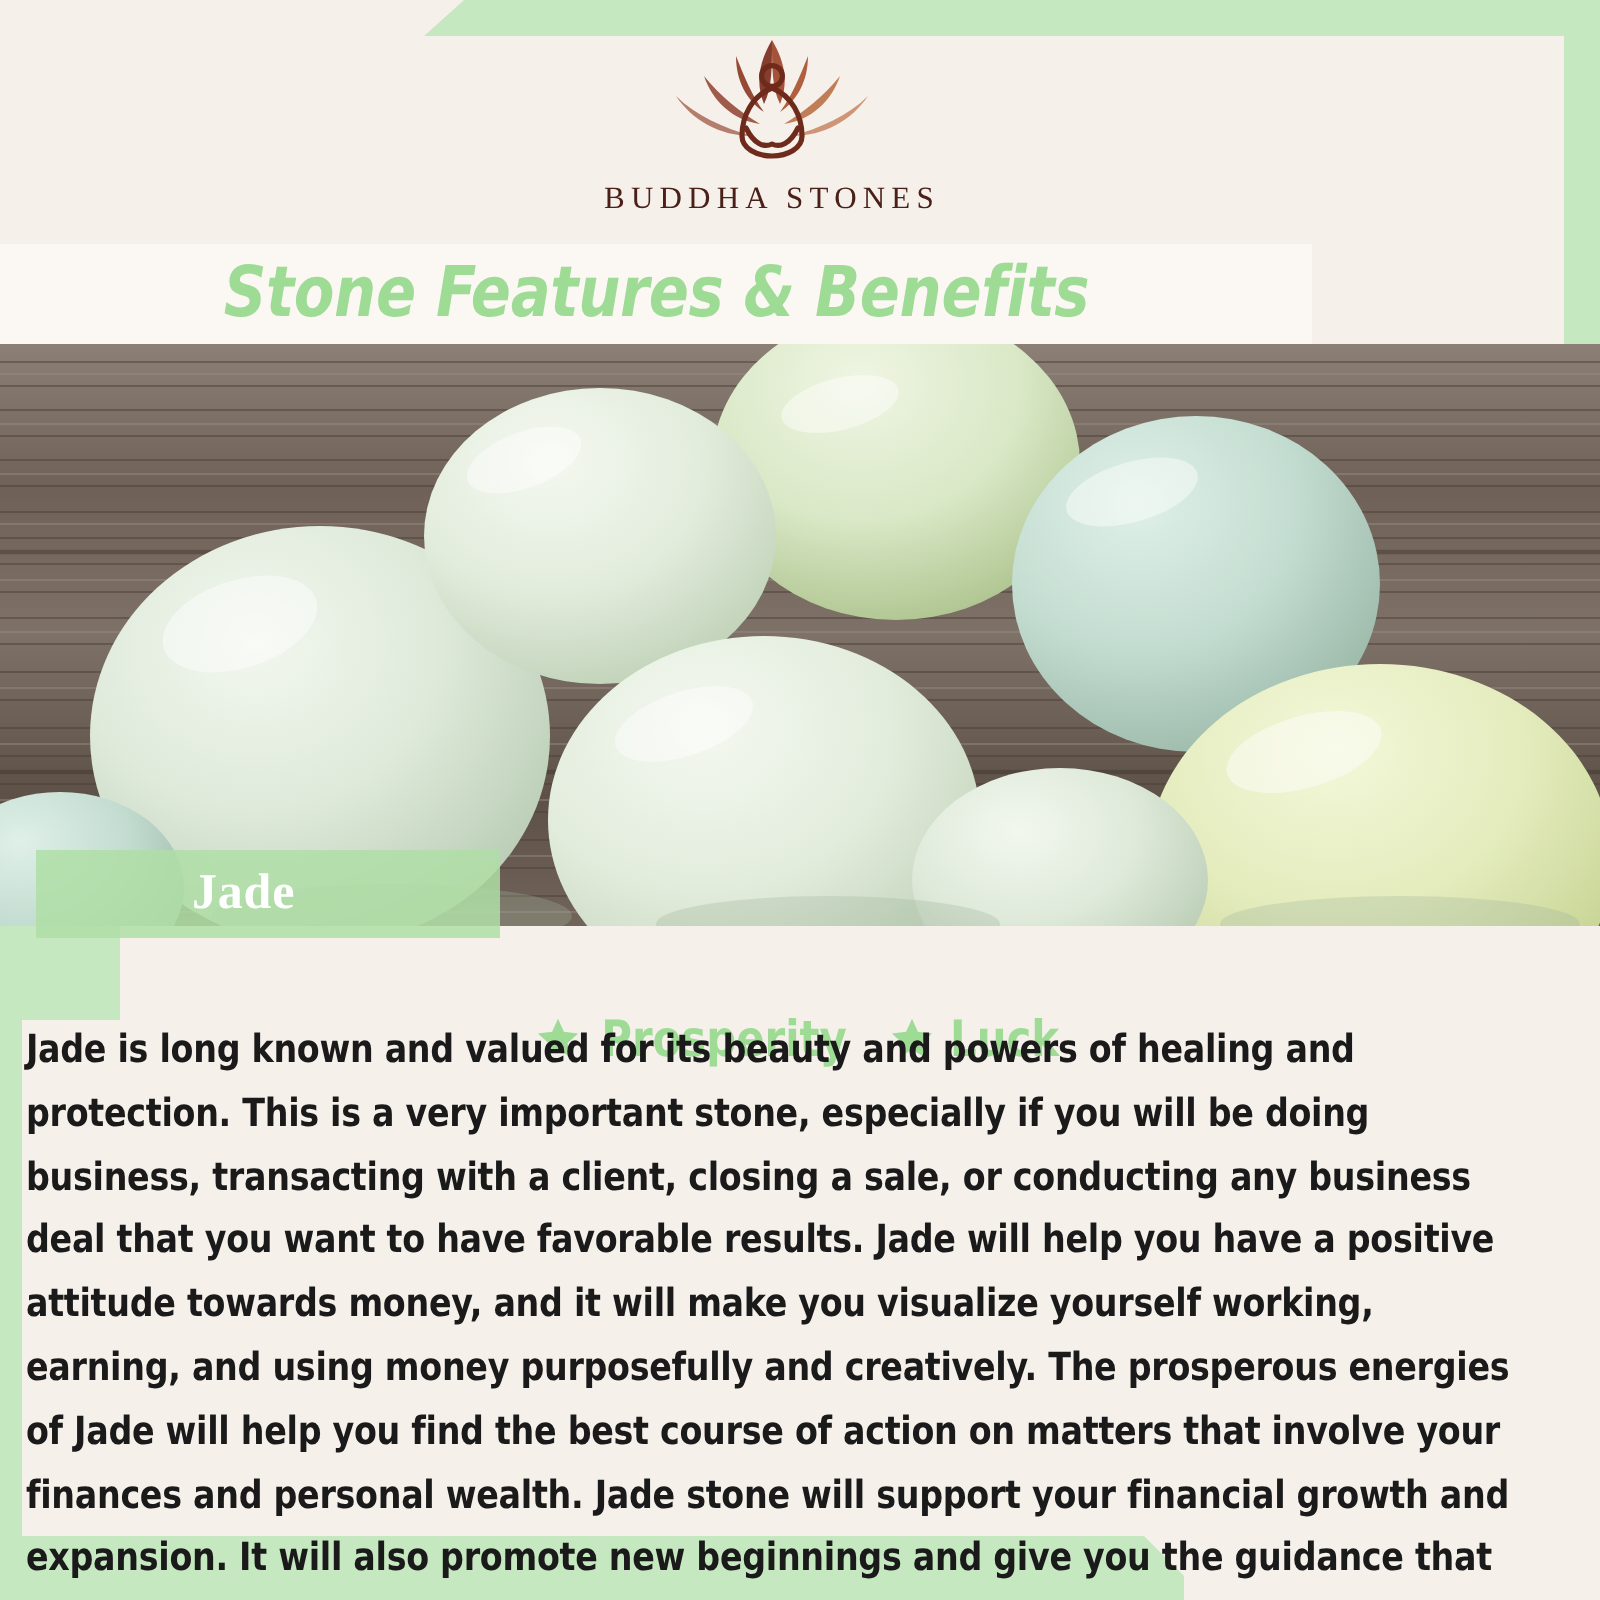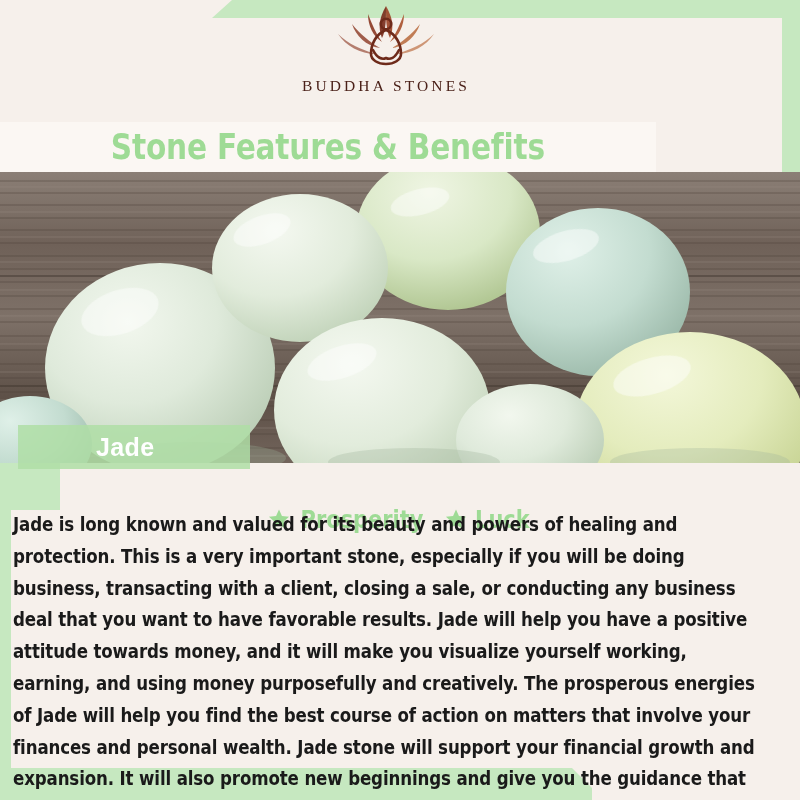--- a/index.html
+++ b/index.html
@@ -41,38 +41,39 @@
   }
   #deco-bottom-band{
     bottom:0;left:0;width:592px;height:32px;
     clip-path:polygon(0 0,572px 0,100% 20px,100% 100%,0 100%);
   }
 
   
   #header{
     position:absolute;top:0;left:0;width:772px;height:122px;
     display:flex;flex-direction:column;
-    align-items:center;
+    align-items:center;justify-content:center;
     z-index:6;
   }
   #logo-mark{width:120px;height:72px;display:block;}
   #brand-name{
     margin-top:5px;
     font-family:"Liberation Serif","DejaVu Serif",serif;
     font-size:15.5px;letter-spacing:3.1px;
     color:#4a2018;font-weight:400;
     white-space:nowrap;
   }
 
   
   #title-bar{
     position:absolute;top:122px;left:0;width:656px;height:50px;
     background:#fbf7f3;
     display:flex;align-items:center;justify-content:center;
     z-index:6;
+    font-style:italic;
   }
   #poster-title{
     font-family:"DejaVu Sans Condensed","Liberation Sans",sans-serif;
     font-size:35px;font-weight:bold;
     color:#9edb95;
     letter-spacing:-0.2px;
     transform:scaleX(0.94);
     white-space:nowrap;
   }
 
@@ -88,21 +89,21 @@
   #stone-label-banner{
     position:absolute;top:425px;left:18px;width:232px;height:44px;
     background:rgba(175,222,166,0.85);
     display:flex;align-items:center;
     z-index:5;
   }
   #stone-label{
     margin-left:78px;
     font-size:25px;font-weight:bold;color:#ffffff;
     letter-spacing:0.4px;
-    font-family:Liberation Sans, sans-serif;
+    font-family:Liberation Serif, serif;
   }
 
   
   #benefits-row{
     position:absolute;top:478px;left:0;width:800px;height:34px;
     display:flex;align-items:center;justify-content:center;
     gap:17px;z-index:5;margin-top:24px;
   }
   .benefit{
     display:flex;align-items:center;gap:6px;

